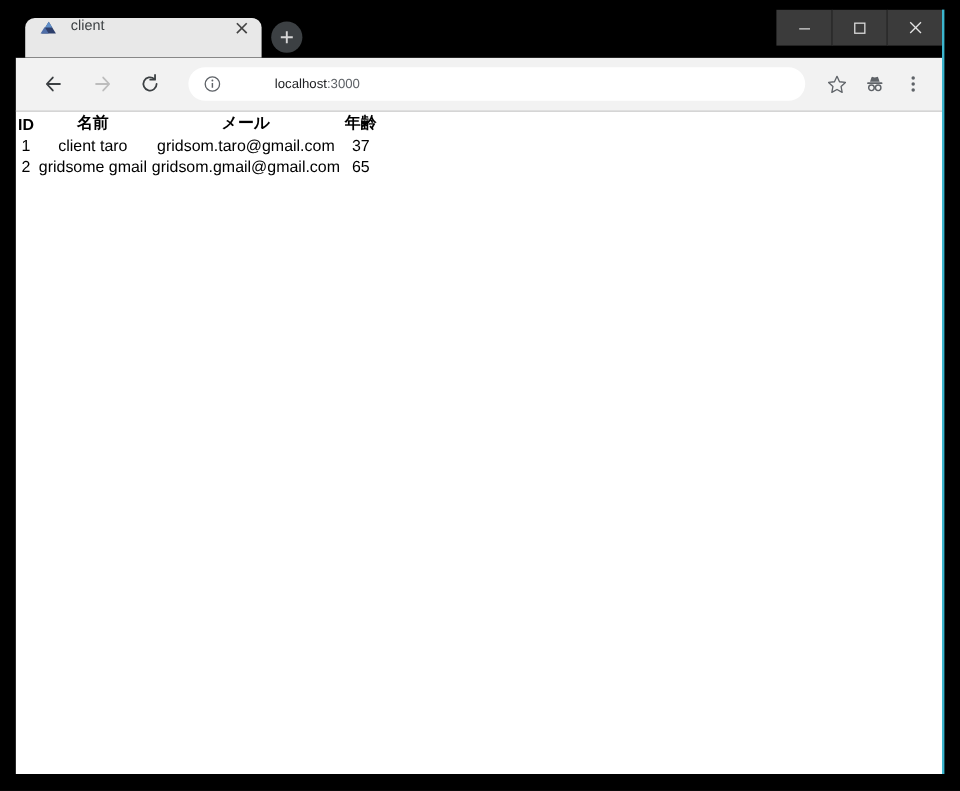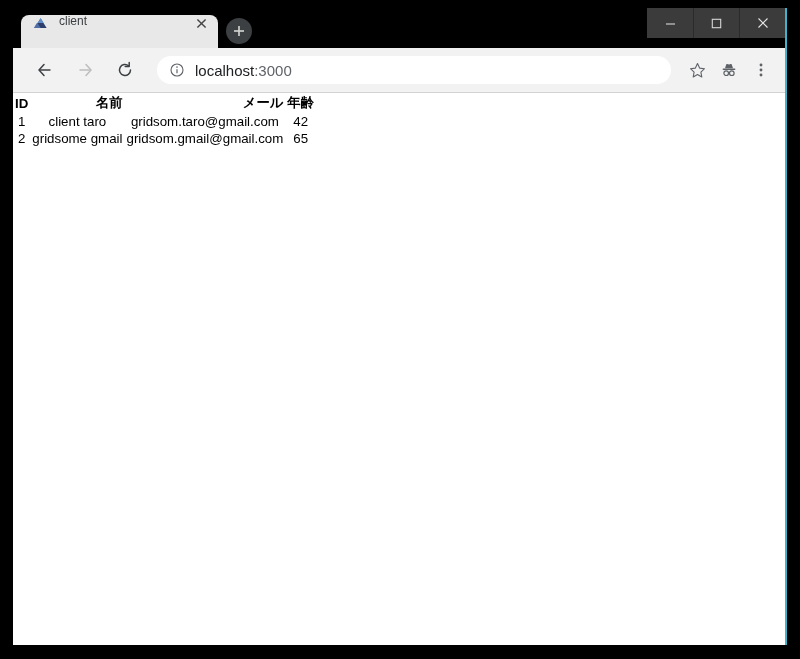--- a/index.html
+++ b/index.html
@@ -156,23 +156,24 @@
     height: 16px;
     flex: none;
     margin-right: 10px;
     color: #5f6368;
     display: flex;
     align-items: center;
     justify-content: center;
   }
 
   #url-text {
-    font-size: 15px;
+    font-size: 11px;
     color: #202124;
     white-space: nowrap;
+    margin-left: 34px;
   }
   #url-text .url-scheme-host { color: #202124; }
   #url-text .url-port { color: #5f6368; }
 
   .toolbar-icon {
     width: 28px;
     height: 28px;
     display: flex;
     align-items: center;
     justify-content: center;
@@ -192,21 +193,21 @@
 
   table#data-table {
     border-collapse: collapse;
     margin: 0;
     font-size: 13.3px;
     color: #000000;
     font-family: "Liberation Sans", "DejaVu Sans", sans-serif;
   }
   table#data-table th {
     font-weight: bold;
-    text-align: right;
+    text-align: center;
     padding: 1px 2px;
     white-space: nowrap;
   }
   table#data-table td {
     text-align: center;
     padding: 1px 2px;
     white-space: nowrap;
   }
 </style>
 </head>
@@ -327,21 +328,21 @@
           <th>名前</th>
           <th>メール</th>
           <th>年齢</th>
         </tr>
       </thead>
       <tbody>
         <tr>
           <td>1</td>
           <td>client taro</td>
           <td>gridsom.taro@gmail.com</td>
-          <td>42</td>
+          <td>37</td>
         </tr>
         <tr>
           <td>2</td>
           <td>gridsome gmail</td>
           <td>gridsom.gmail@gmail.com</td>
           <td>65</td>
         </tr>
       </tbody>
     </table>
   </div>

